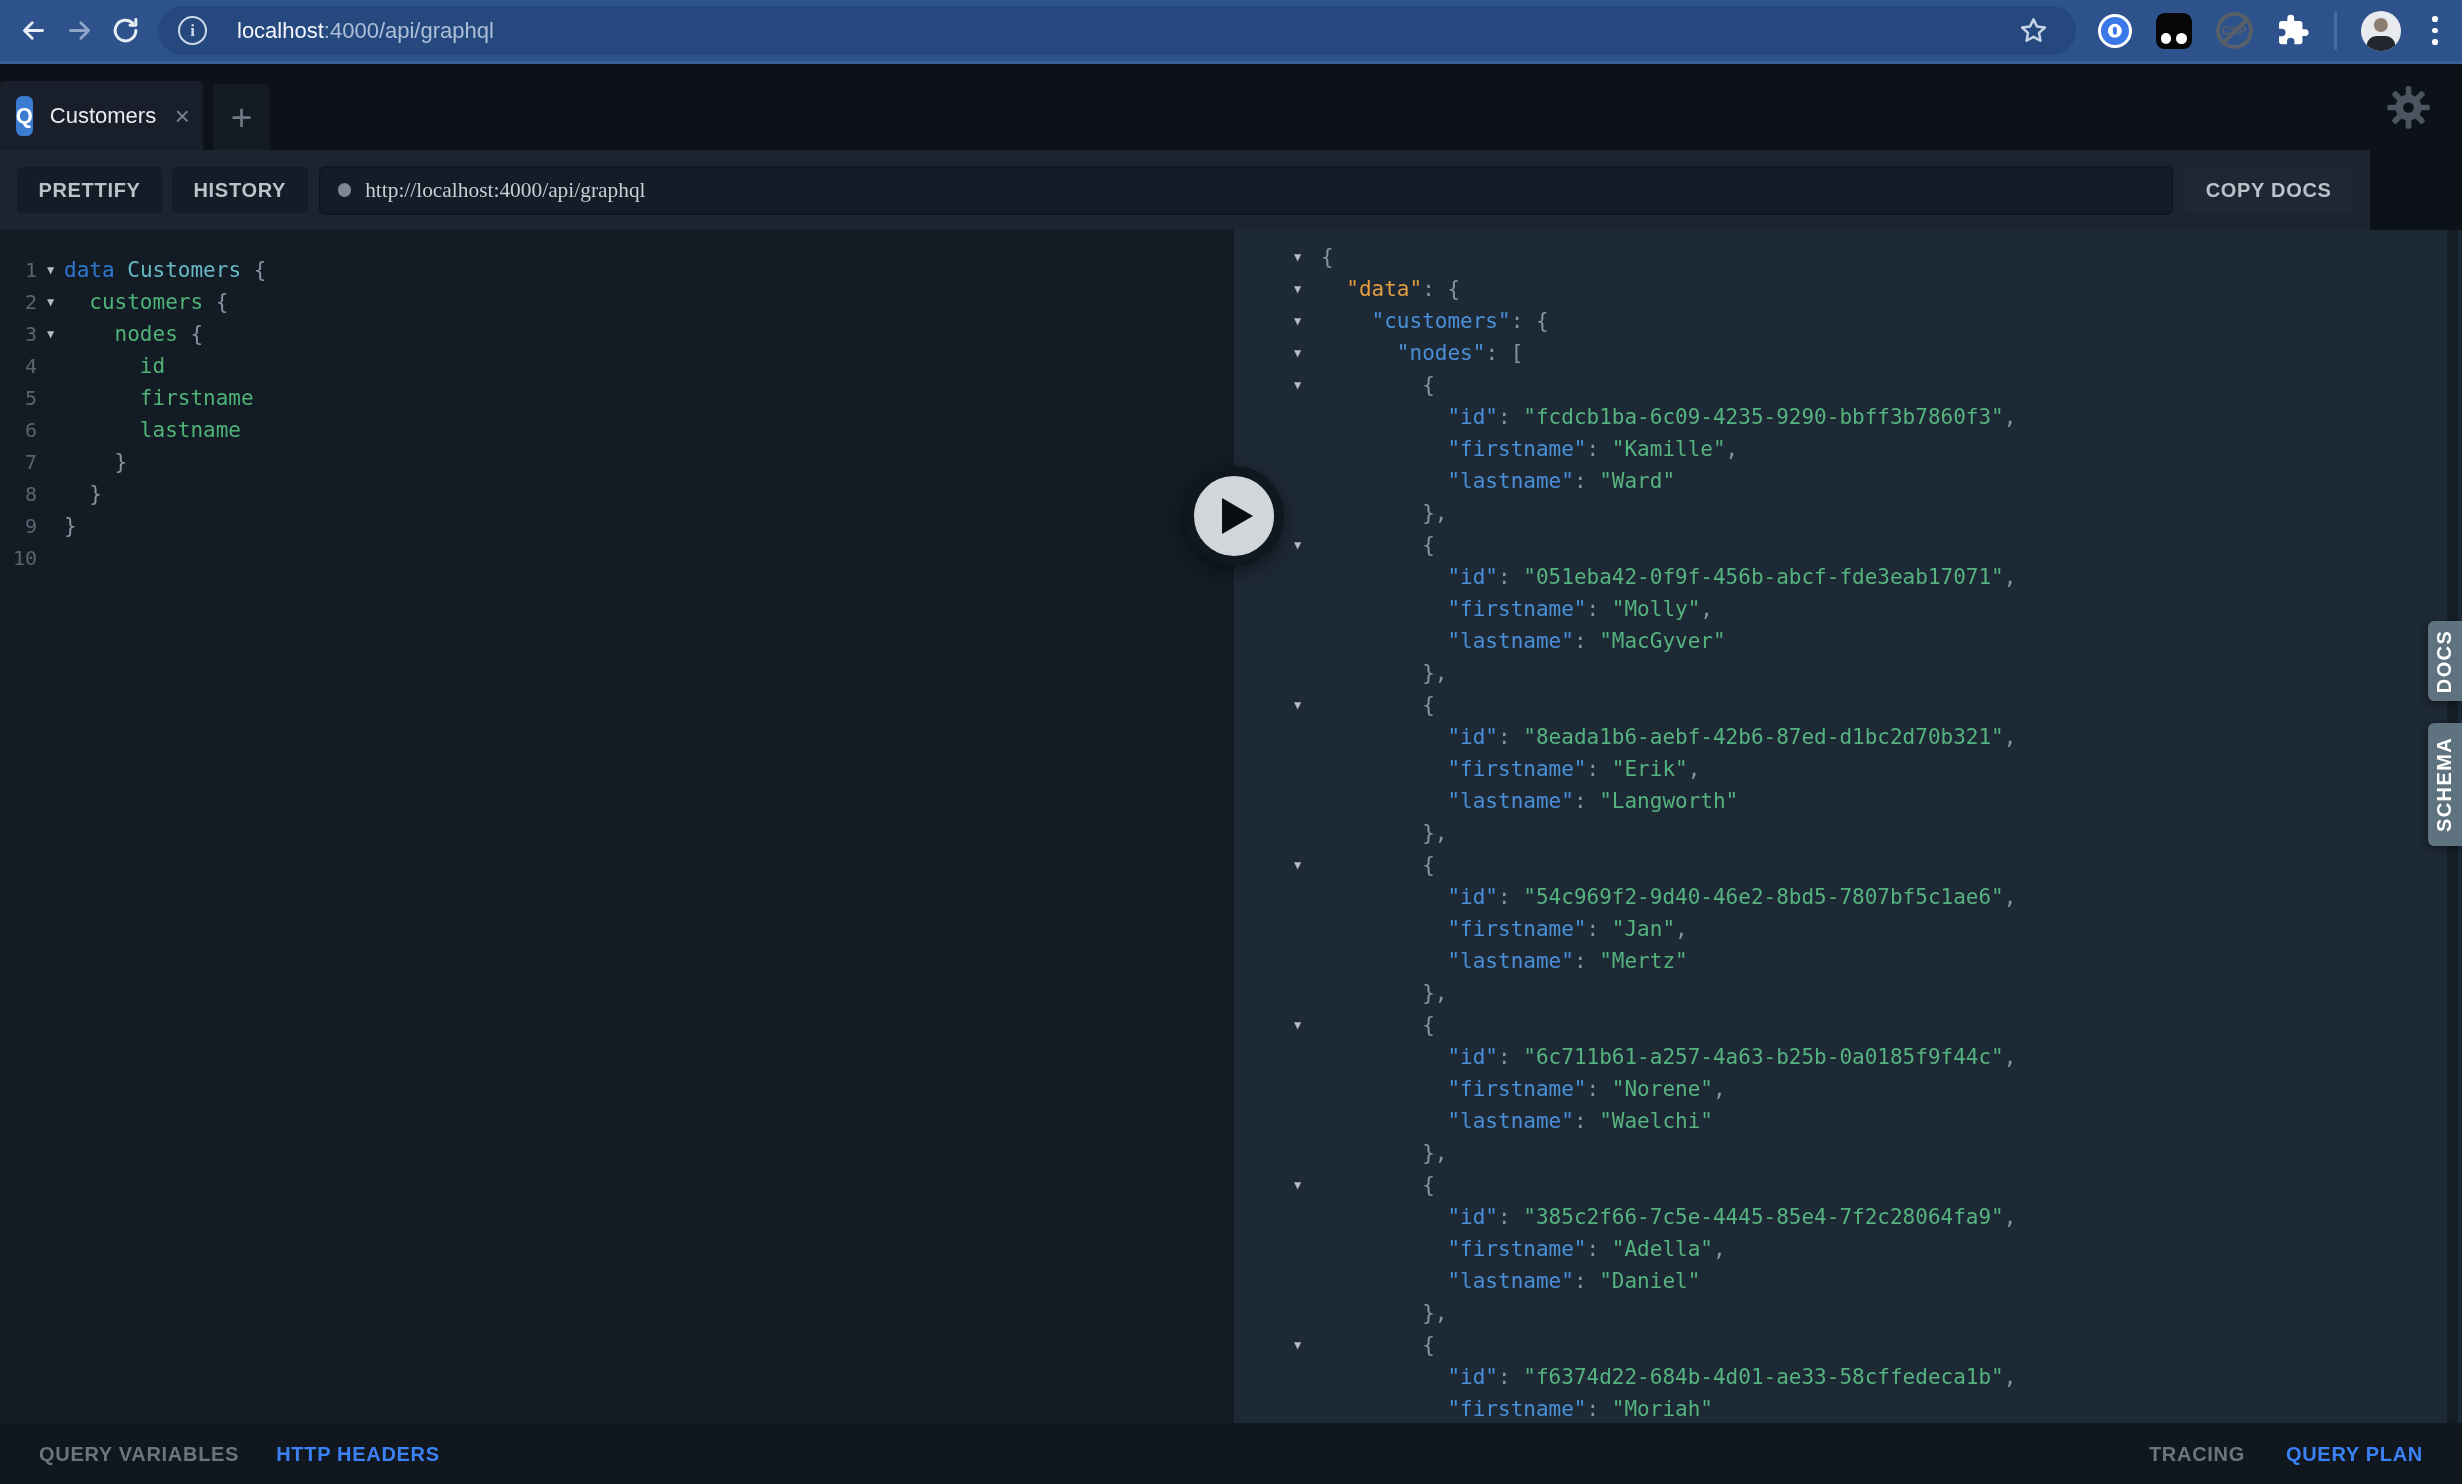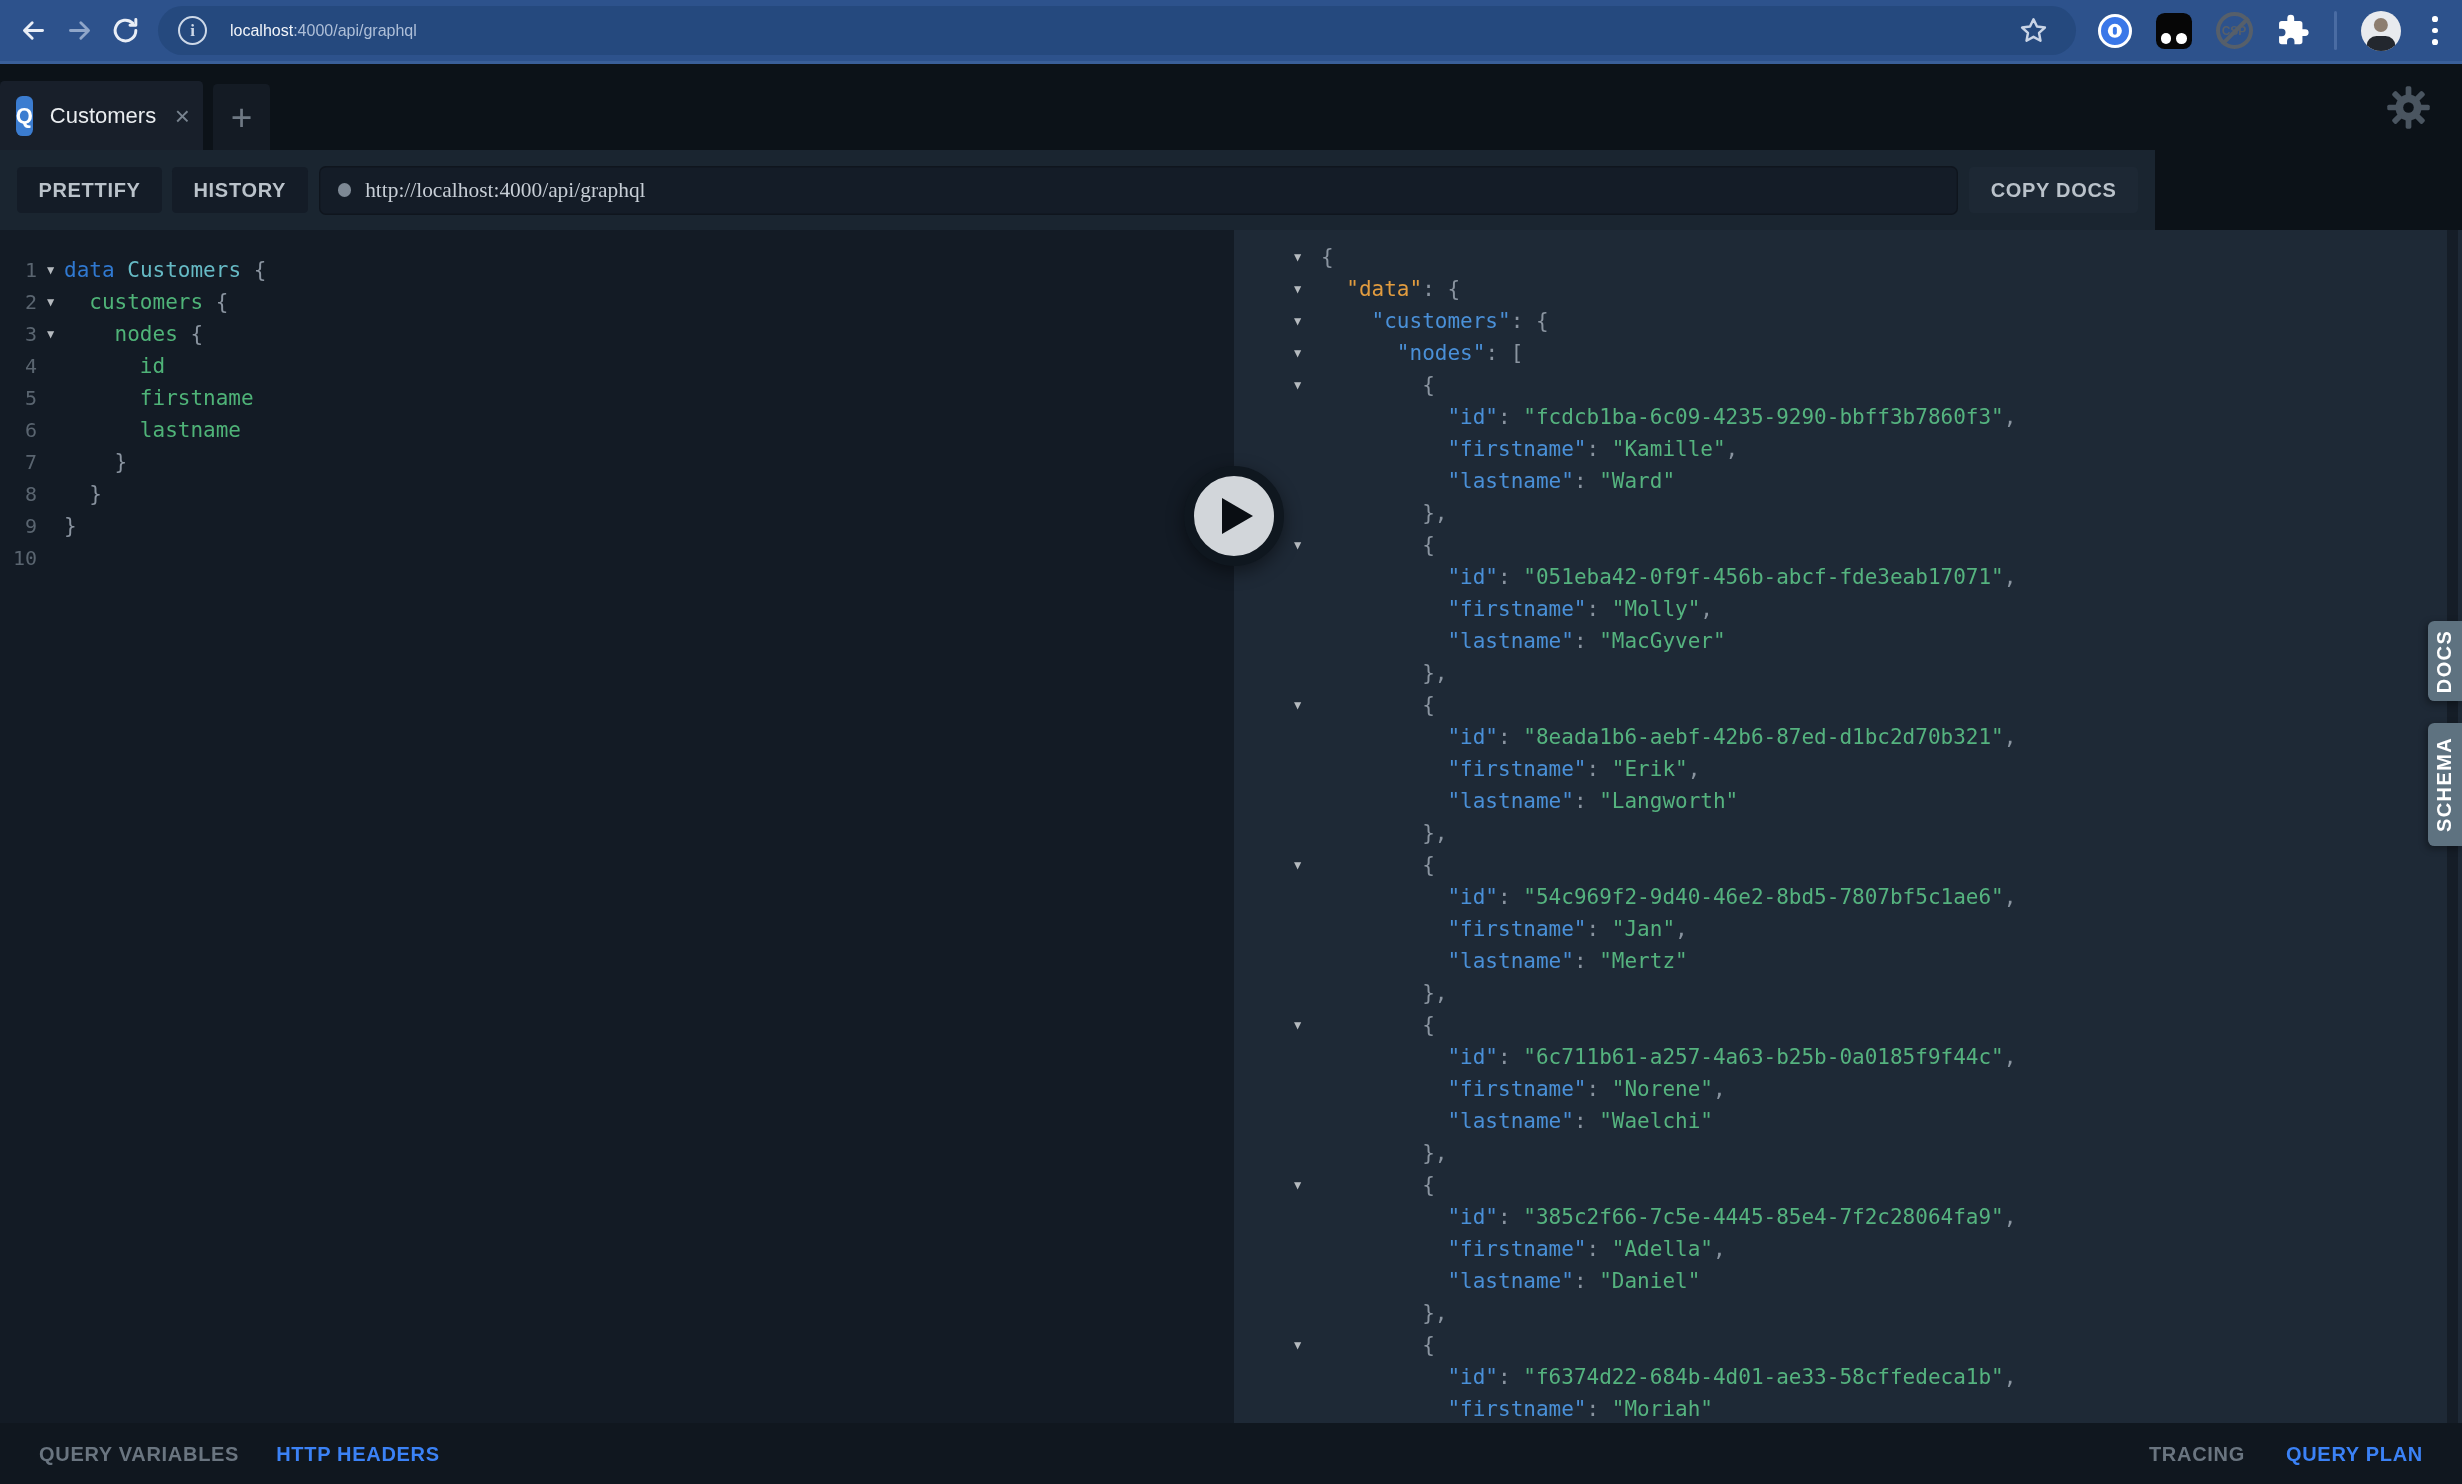--- a/index.html
+++ b/index.html
@@ -10,21 +10,21 @@
   .browser { position:absolute; left:0; top:0; width:2462px; height:64px;
              background: var(--chrome_bg); border-bottom:3.6px solid var(--chrome_edge);
              display:flex; align-items:center; }
   .nav-ic { width:46px; height:46px; display:flex; align-items:center; justify-content:center; flex:0 0 auto; }
   .nav-ic svg { width:31px; height:31px; }
   .omnibox { height:49px; width:1942px; margin-left:10px; background: var(--chrome_pill);
              border-radius:26px; display:flex; align-items:center; padding:0 20px; }
   .site-info { width:29px; height:29px; border-radius:50%; border:2.9px solid #cdd8e8; color:#cdd8e8;
                display:flex; align-items:center; justify-content:center; font-size:17px; font-weight:bold;
                font-family:"Liberation Serif", serif; flex:0 0 auto; }
-  .url { margin-left:23px; font-size:16px; color: var(--url_dim); white-space:nowrap; flex:1; }
+  .url { margin-left:30px; font-size:22px; color: var(--url_dim); white-space:nowrap; flex:1; }
   .url b { color:#f2f5fa; font-weight:normal; }
   .star { margin-left:auto; }
   .ext-row { display:flex; align-items:center; gap:24px; margin-left:21.4px; margin-right:17px; }
   .op-ic { width:34px; height:34px; border-radius:50%; background:#3a77e8; border:3.6px solid #fff;
            position:relative; }
   .op-ic .dot { position:absolute; left:50%; top:50%; width:14.3px; height:14.3px; background:#fff;
                 border-radius:50%; transform:translate(-50%,-50%); }
   .op-ic .slot { position:absolute; left:50%; top:50%; width:4.3px; height:8.6px; background:#3a77e8;
                  border-radius:2.1px; transform:translate(-50%,-50%); }
   .dark-ext { width:36px; height:36px; background:#060606; border-radius:8.6px; position:relative; }
@@ -52,21 +52,21 @@
             color:#fff; font-weight:bold; font-size:22px; display:flex; align-items:center; justify-content:center; }
   .ptab-title { color:#e9ecef; font-size:22px; margin-left:17px; }
   .ptab-close { color:#78838f; font-size:26px; margin-left:18.6px; line-height:1; }
   .newtab { position:absolute; left:213px; top:20px; width:57px; height:66px; background:#141b24;
             border-radius:4.3px 4.3px 0 0; display:flex; align-items:center; justify-content:center;
             color:#6f7984; font-size:37px; font-weight:300; line-height:1; }
   .gear { position:absolute; right:29px; top:18.6px; width:49px; height:49px; }
   .gear svg { width:49px; height:49px; }
 
   
-  .toolbar { position:absolute; left:0; top:150px; width:2155px; height:80px; background: var(--toolbar_bg);
+  .toolbar { position:absolute; left:0; top:150px; width:2370px; height:80px; background: var(--toolbar_bg);
              display:flex; align-items:center; padding:0 17px; }
   .tbtn { height:46px; background: var(--panel_btn); color: var(--btn_text); border:none;
           font-family:"Liberation Sans",sans-serif; font-size:20px; font-weight:bold; letter-spacing:0.7px;
           border-radius:4.3px; padding:0 21.4px; display:flex; align-items:center; }
   .tbtn + .tbtn { margin-left:10px; }
   .endpoint { flex:1; height:49px; margin:0 11.4px; background: var(--panel_btn); border-radius:7.1px;
               display:flex; align-items:center; padding:0 18.6px; box-shadow: inset 0 0 0 1.4px rgba(0,0,0,.25); }
   .endpoint .dot { width:13.6px; height:13.6px; border-radius:50%; background:#7d8894; flex:0 0 auto; }
   .endpoint input { background:transparent; border:none; outline:none; color: var(--url_text);
                     font-size:21.4px; margin-left:14px; width:100%; font-family:Liberation Serif, serif; }

